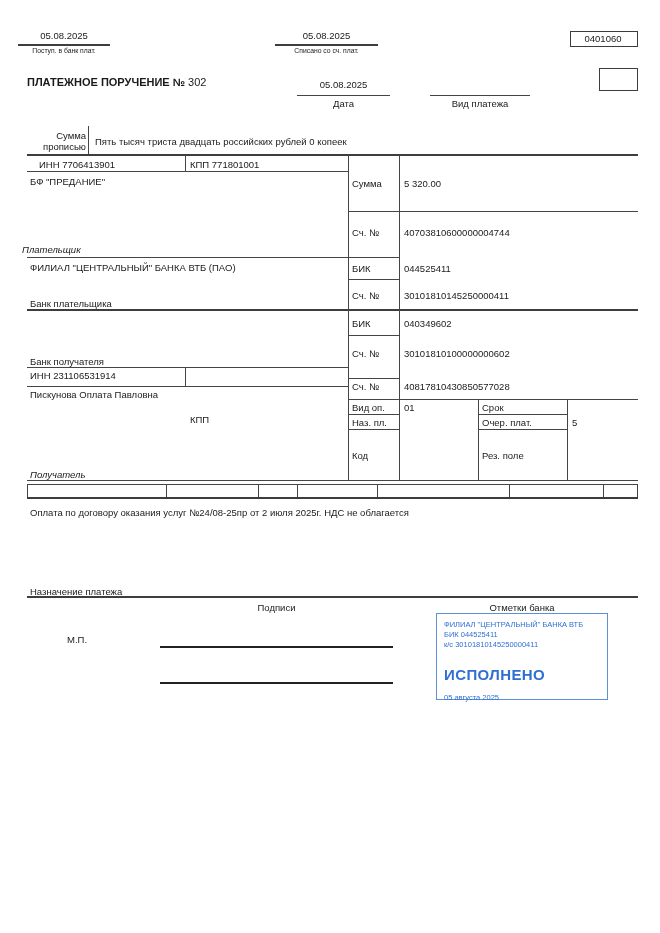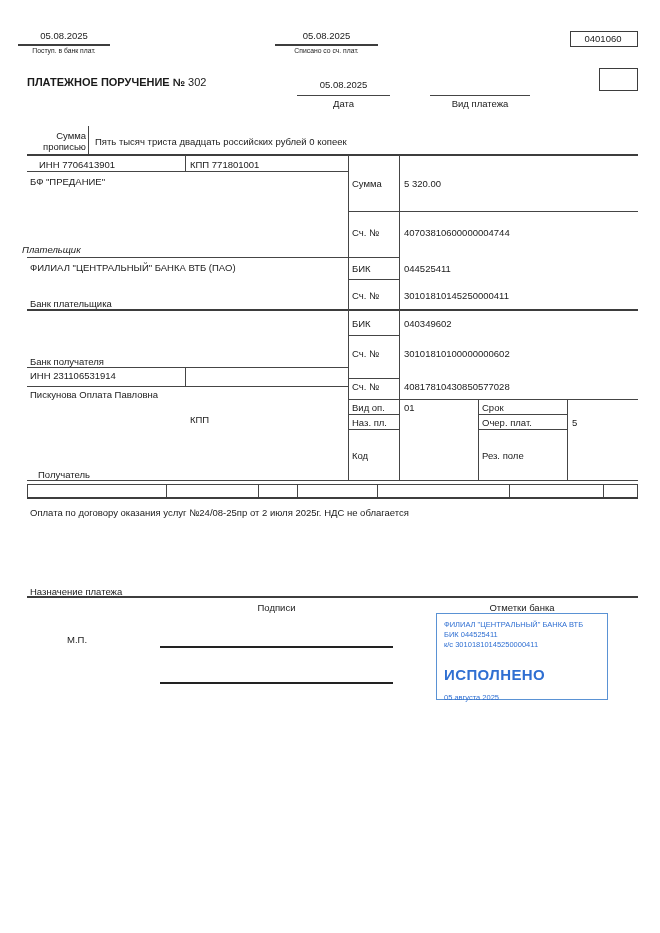--- a/index.html
+++ b/index.html
@@ -68,21 +68,21 @@
   <div class="hl2" style="left:27px;top:309px;width:611px;"></div>
 
   <div class="t" style="left:30px;top:356px;">Банк получателя</div>
   <div class="hl" style="left:27px;top:367px;width:321px;"></div>
 
   <div class="t" style="left:30px;top:370px;">ИНН 231106531914</div>
   <div class="vl" style="left:185px;top:367px;height:19px;"></div>
   <div class="t" style="left:190px;top:370px;margin-top:44px;">КПП</div>
   <div class="hl" style="left:27px;top:386px;width:321px;"></div>
   <div class="t" style="left:30px;top:389px;">Пискунова Оплата Павловна</div>
-  <div class="t" style="left:38px;top:469px;">Получатель</div>
+  <div class="t" style="left:30px;top:469px;font-style:italic;">Получатель</div>
   <div class="hl" style="left:27px;top:480px;width:611px;"></div>
 
   <div class="vl" style="left:348px;top:155px;height:326px;"></div>
   <div class="vl" style="left:399px;top:155px;height:326px;"></div>
   <div class="vl" style="left:478px;top:399px;height:82px;"></div>
   <div class="vl" style="left:567px;top:399px;height:82px;"></div>
 
   <div class="hl" style="left:348px;top:211px;width:290px;"></div>
   <div class="hl" style="left:348px;top:279px;width:52px;"></div>
   <div class="hl" style="left:348px;top:335px;width:52px;"></div>

